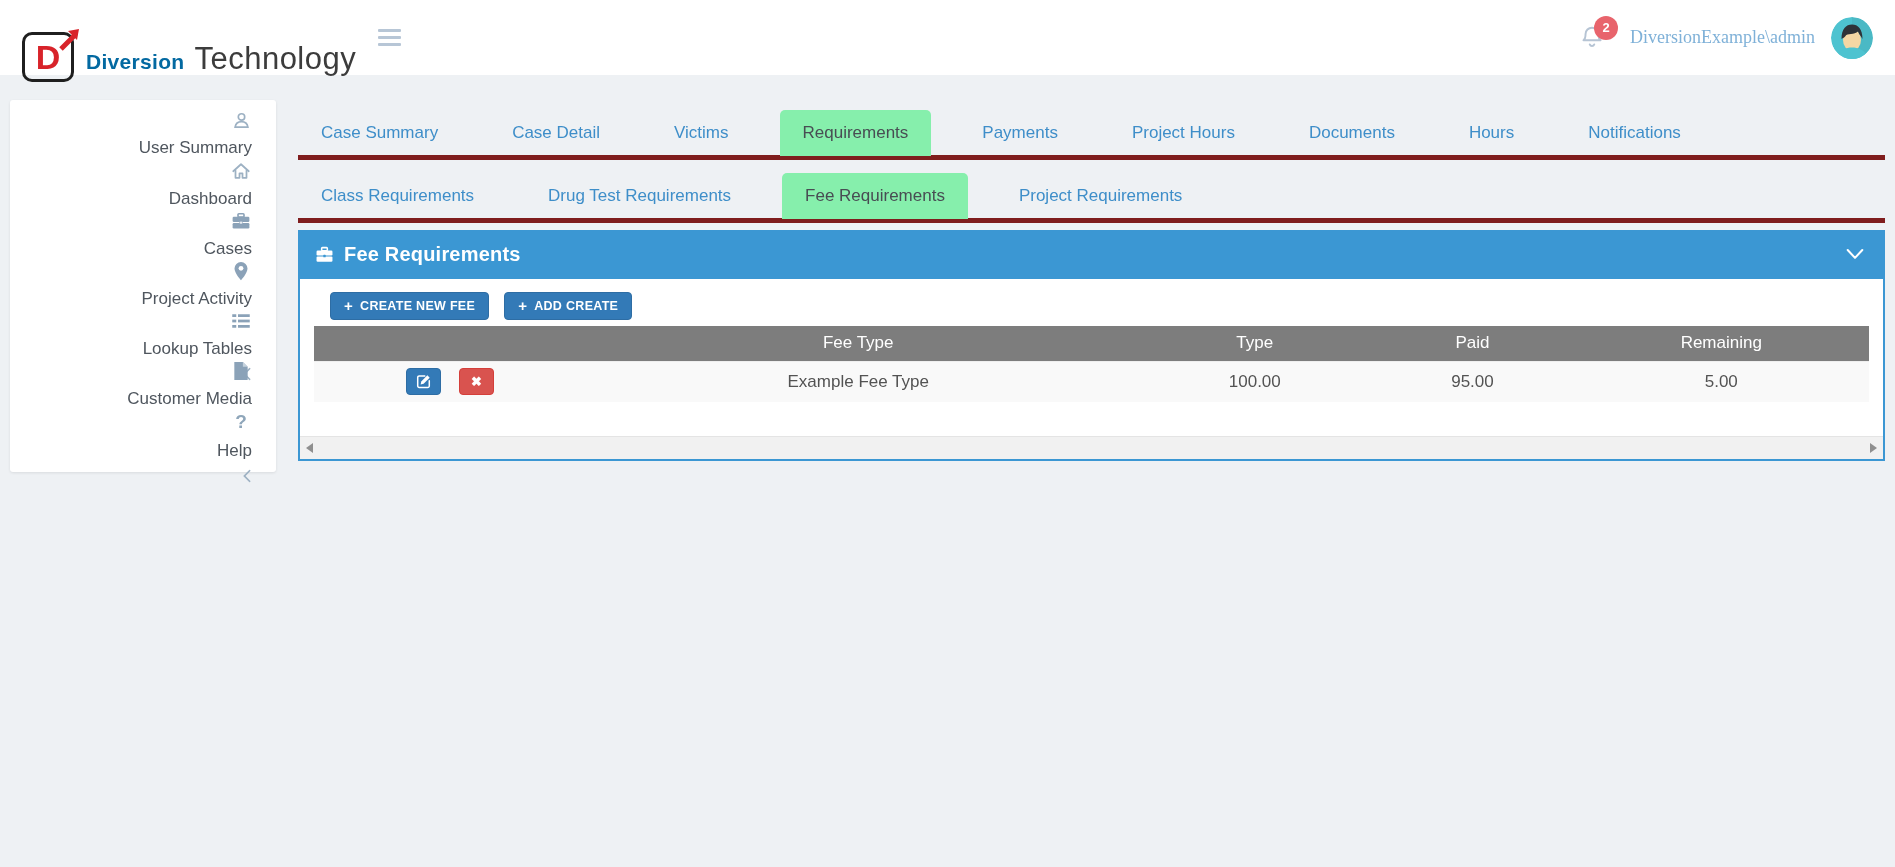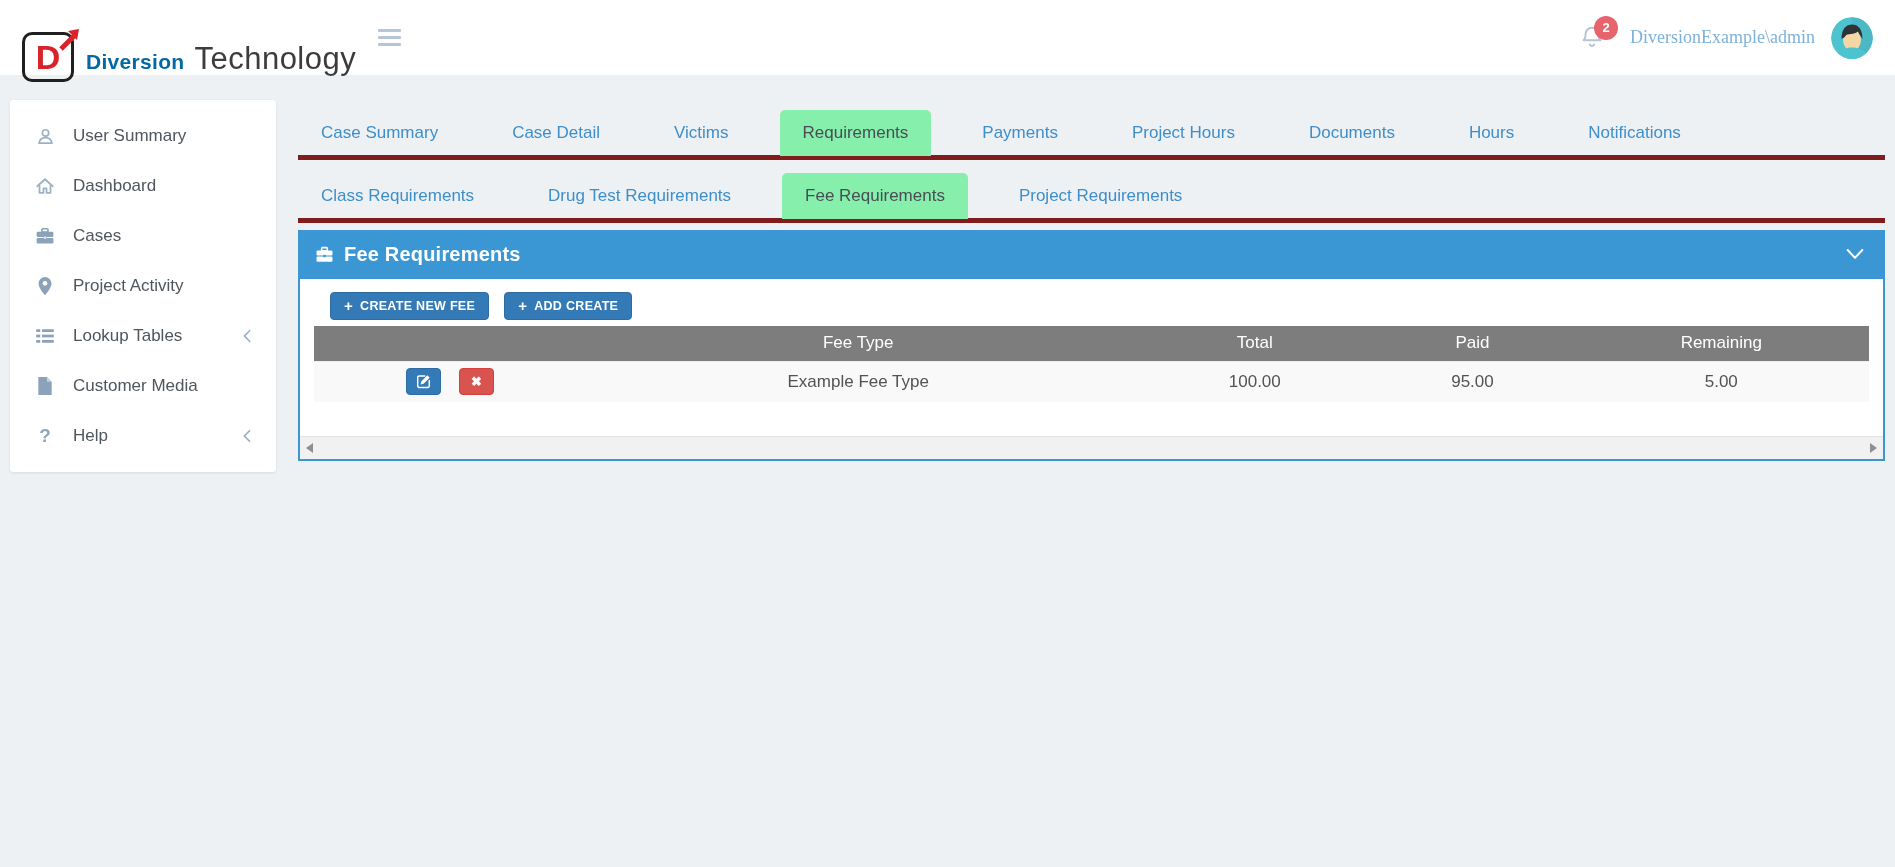--- a/index.html
+++ b/index.html
@@ -43,22 +43,22 @@
   
   .layout { display:flex; padding-top:25px; align-items:flex-start; }
 
   
   .sidebar {
     margin-left:10px; width:266px; background:#ffffff;
     border-radius:3px; box-shadow:0 1px 3px rgba(0,0,0,.09);
     padding:11px 0;
   }
   .side-item {
-    height:50px; display:flex; align-items:center;
-    padding:0 24px; cursor:pointer; gap:17px;
+    height:50px; display:flex; align-items:flex-end;
+    padding:0 24px; cursor:pointer; gap:8px;flex-direction:column;
   }
   .side-item .ic { width:22px; display:flex; justify-content:center; align-items:center; }
   .side-item .lbl { font-size:17px; color:#4f565e; }
   .side-item .chev { margin-left:auto; display:flex; }
   .qmark { color:#8fa6ba; font-size:19px; font-weight:700; }
 
   
   .main { flex:1; margin-left:22px; margin-right:10px; }
 
   .tabs { border-bottom:5px solid #7f1d1d; display:flex; margin-top:10px;gap:28px; }
@@ -316,21 +316,21 @@
             <col style="width:17%">
               <col style="width:36%">
               <col style="width:15%">
               <col style="width:13%">
               <col style="width:19%">
           </colgroup>
           <thead>
             <tr>
               <th></th>
               <th>Fee Type</th>
-              <th>Total</th>
+              <th>Type</th>
               <th>Paid</th>
               <th>Remaining</th>
             </tr>
           </thead>
           <tbody>
             <tr>
               <td class="actions">
                 <span class="row-btn edit">
                   <svg width="15" height="15" viewBox="0 0 14 14">
                     <path d="M12.4 6.4v4.8a1.4 1.4 0 0 1-1.4 1.4H3a1.4 1.4 0 0 1-1.4-1.4V3.2A1.4 1.4 0 0 1 3 1.8h5.2" fill="none" stroke="#fff" stroke-width="1.4" stroke-linecap="round"></path>

